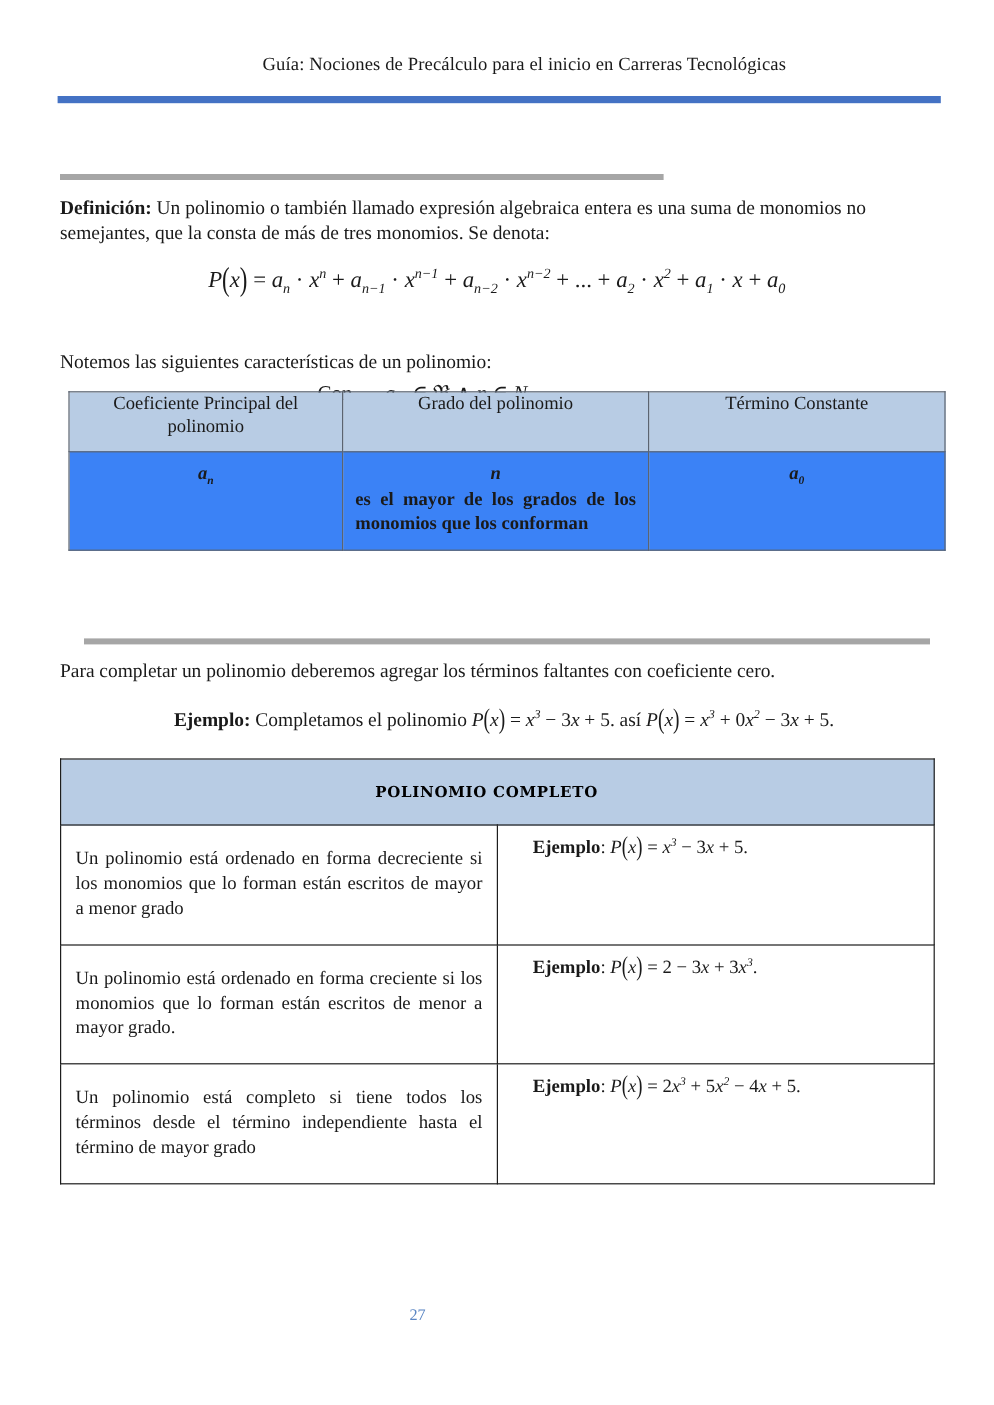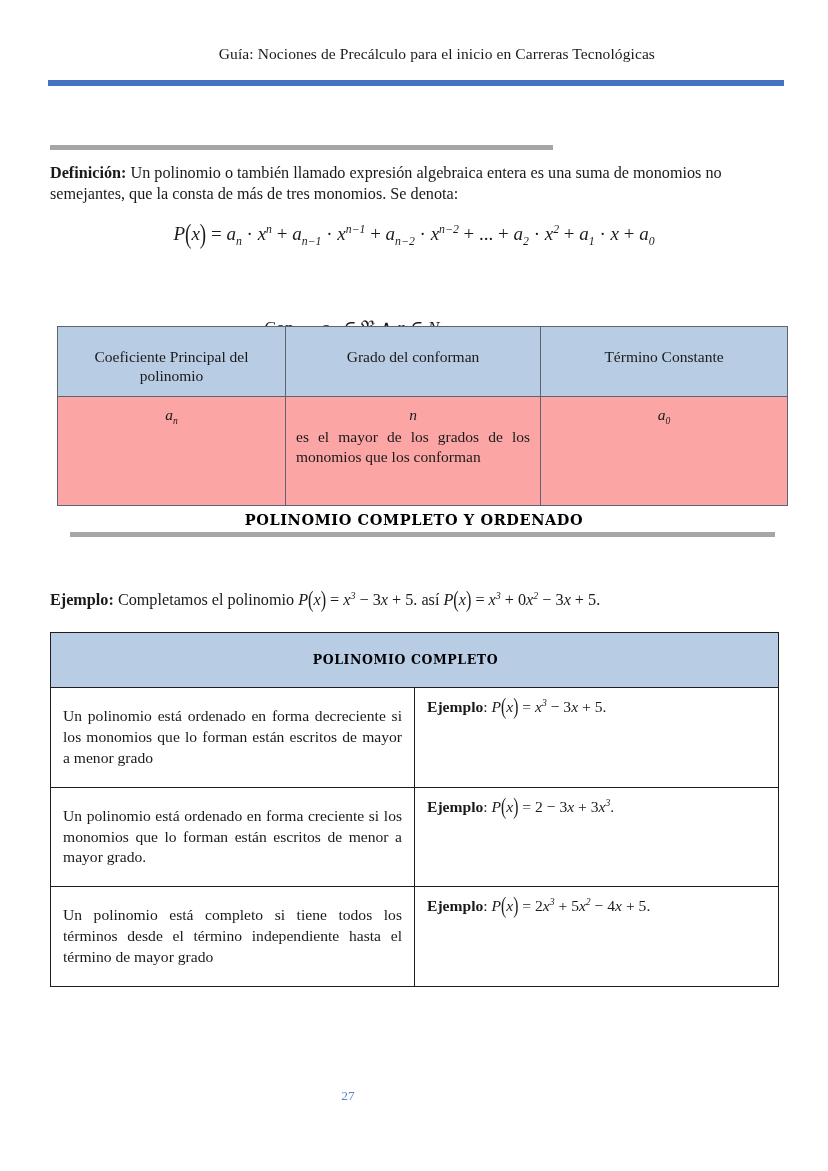--- a/index.html
+++ b/index.html
@@ -85,21 +85,21 @@
     text-align: left;
   }
   #notemos-para {
     top: 292px; left: 50px; width: 730px;
   }
   #para-completar {
     top: 549px; left: 50px; width: 729px;
     text-align: justify;
   }
   #ejemplo-line {
-    top: 590px; left: 50px; width: 740px;
+    top: 590px; left: 50px; width: 740px; text-align: center;
   }
 
   
   .math {
     font-family: "Liberation Serif", "DejaVu Serif", serif;
     font-style: italic;
     white-space: nowrap;
   }
   .math .op { font-style: normal; }
   .math sup, .math sub {
@@ -144,31 +144,32 @@
   #table1 td, #table1 th {
     border: 1px solid #5b6470;
     padding: 0;
     vertical-align: top;
   }
   #table1 thead th {
     background: #b8cce4;
     font-weight: normal;
     font-size: 15.5px;
     text-align: center;
-    padding: 20px 6px 10px 6px;
+    padding: 0 6px 10px 6px;
     line-height: 1.25;
     color: #1a1a1a;
   }
   #table1 tbody td {
-    background: #fca5a5;
+    background: #3b82f6;
     font-size: 15.5px;
     line-height: 1.3;
-    padding: 8px 10px 38px 10px;
+    padding: 8px 10px 11px 10px;
     text-align: center;
     height: 60px;
+    font-weight: bold;
   }
   #table1 tbody td .sub-note {
     display: block;
     text-align: justify;
     margin-top: 2px;
   }
   #t1-c1 { width: 228px; }
   #t1-c2 { width: 255px; }
   #t1-c3 { width: 247px; }
 
@@ -202,21 +203,21 @@
     text-align: justify;
     padding: 18px 12px 18px 12px;
     vertical-align: middle;
   }
   #table2 .ex-cell {
     width: 330px;
     font-size: 15.6px;
     padding: 10px 10px 10px 12px;
     vertical-align: top;
   }
-  #table2 .ex-cell b { font-weight: bold; }
+  #table2 .ex-cell b { font-weight: bold; margin-left: 17px; }
   #table2 tbody tr { height: 90px; }
 
   
   #page-number {
     position: absolute;
     top: 1088px;
     left: 0;
     width: 696px;
     text-align: center;
     font-size: 13.5px;
@@ -246,53 +247,54 @@
   </div>
 
   <div id="con-line">
     <span class="lbl">Con</span>
     <span style="display:inline-block;width:18px"></span>
     <span class="math">
       a<sub>n</sub><span class="op">. ∈ </span><span class="fraktur">ℜ</span><span class="op"> ∧ </span>n<span class="op"> ∈ </span>N
     </span>
   </div>
 
+  <div class="body-text" id="notemos-para">Notemos las siguientes características de un polinomio:</div>
 
   <table id="table1">
     <colgroup>
       <col id="t1-c1">
         <col id="t1-c2">
         <col id="t1-c3">
     </colgroup>
     <thead>
       <tr>
         <th>Coeficiente Principal del polinomio</th>
-        <th>Grado del conforman</th>
+        <th>Grado del polinomio</th>
         <th>Término Constante</th>
       </tr>
     </thead>
     <tbody>
       <tr>
         <td>
           <span class="math">a<sub>n</sub></span>
         </td>
         <td>
           <span class="math">n</span>
           <span class="sub-note">es el mayor de los grados de los monomios que los conforman</span>
         </td>
         <td>
           <span class="math">a<sub>0</sub></span>
         </td>
       </tr>
     </tbody>
   </table>
 
-  <div class="sec-title" id="sec2-title">POLINOMIO COMPLETO Y ORDENADO</div>
   <div class="gray-rule" id="sec2-rule"></div>
 
+  <div class="body-text" id="para-completar">Para completar un polinomio deberemos agregar los términos faltantes con coeficiente cero.</div>
 
   <div class="body-text" id="ejemplo-line">
     <b>Ejemplo:</b><span> Completamos el polinomio </span><span class="math">P<span class="paren-tall">(</span><i>x</i><span class="paren-tall">)</span><span class="op"> = </span>x<sup>3</sup><span class="op"> − 3</span>x<span class="op"> + 5.</span></span><span> así </span><span class="math">P<span class="paren-tall">(</span><i>x</i><span class="paren-tall">)</span><span class="op"> = </span>x<sup>3</sup><span class="op"> + 0</span>x<sup>2</sup><span class="op"> − 3</span>x<span class="op"> + 5.</span></span>
   </div>
 
   <table id="table2">
     <thead>
       <tr>
         <th colspan="2">POLINOMIO COMPLETO</th>
       </tr>

